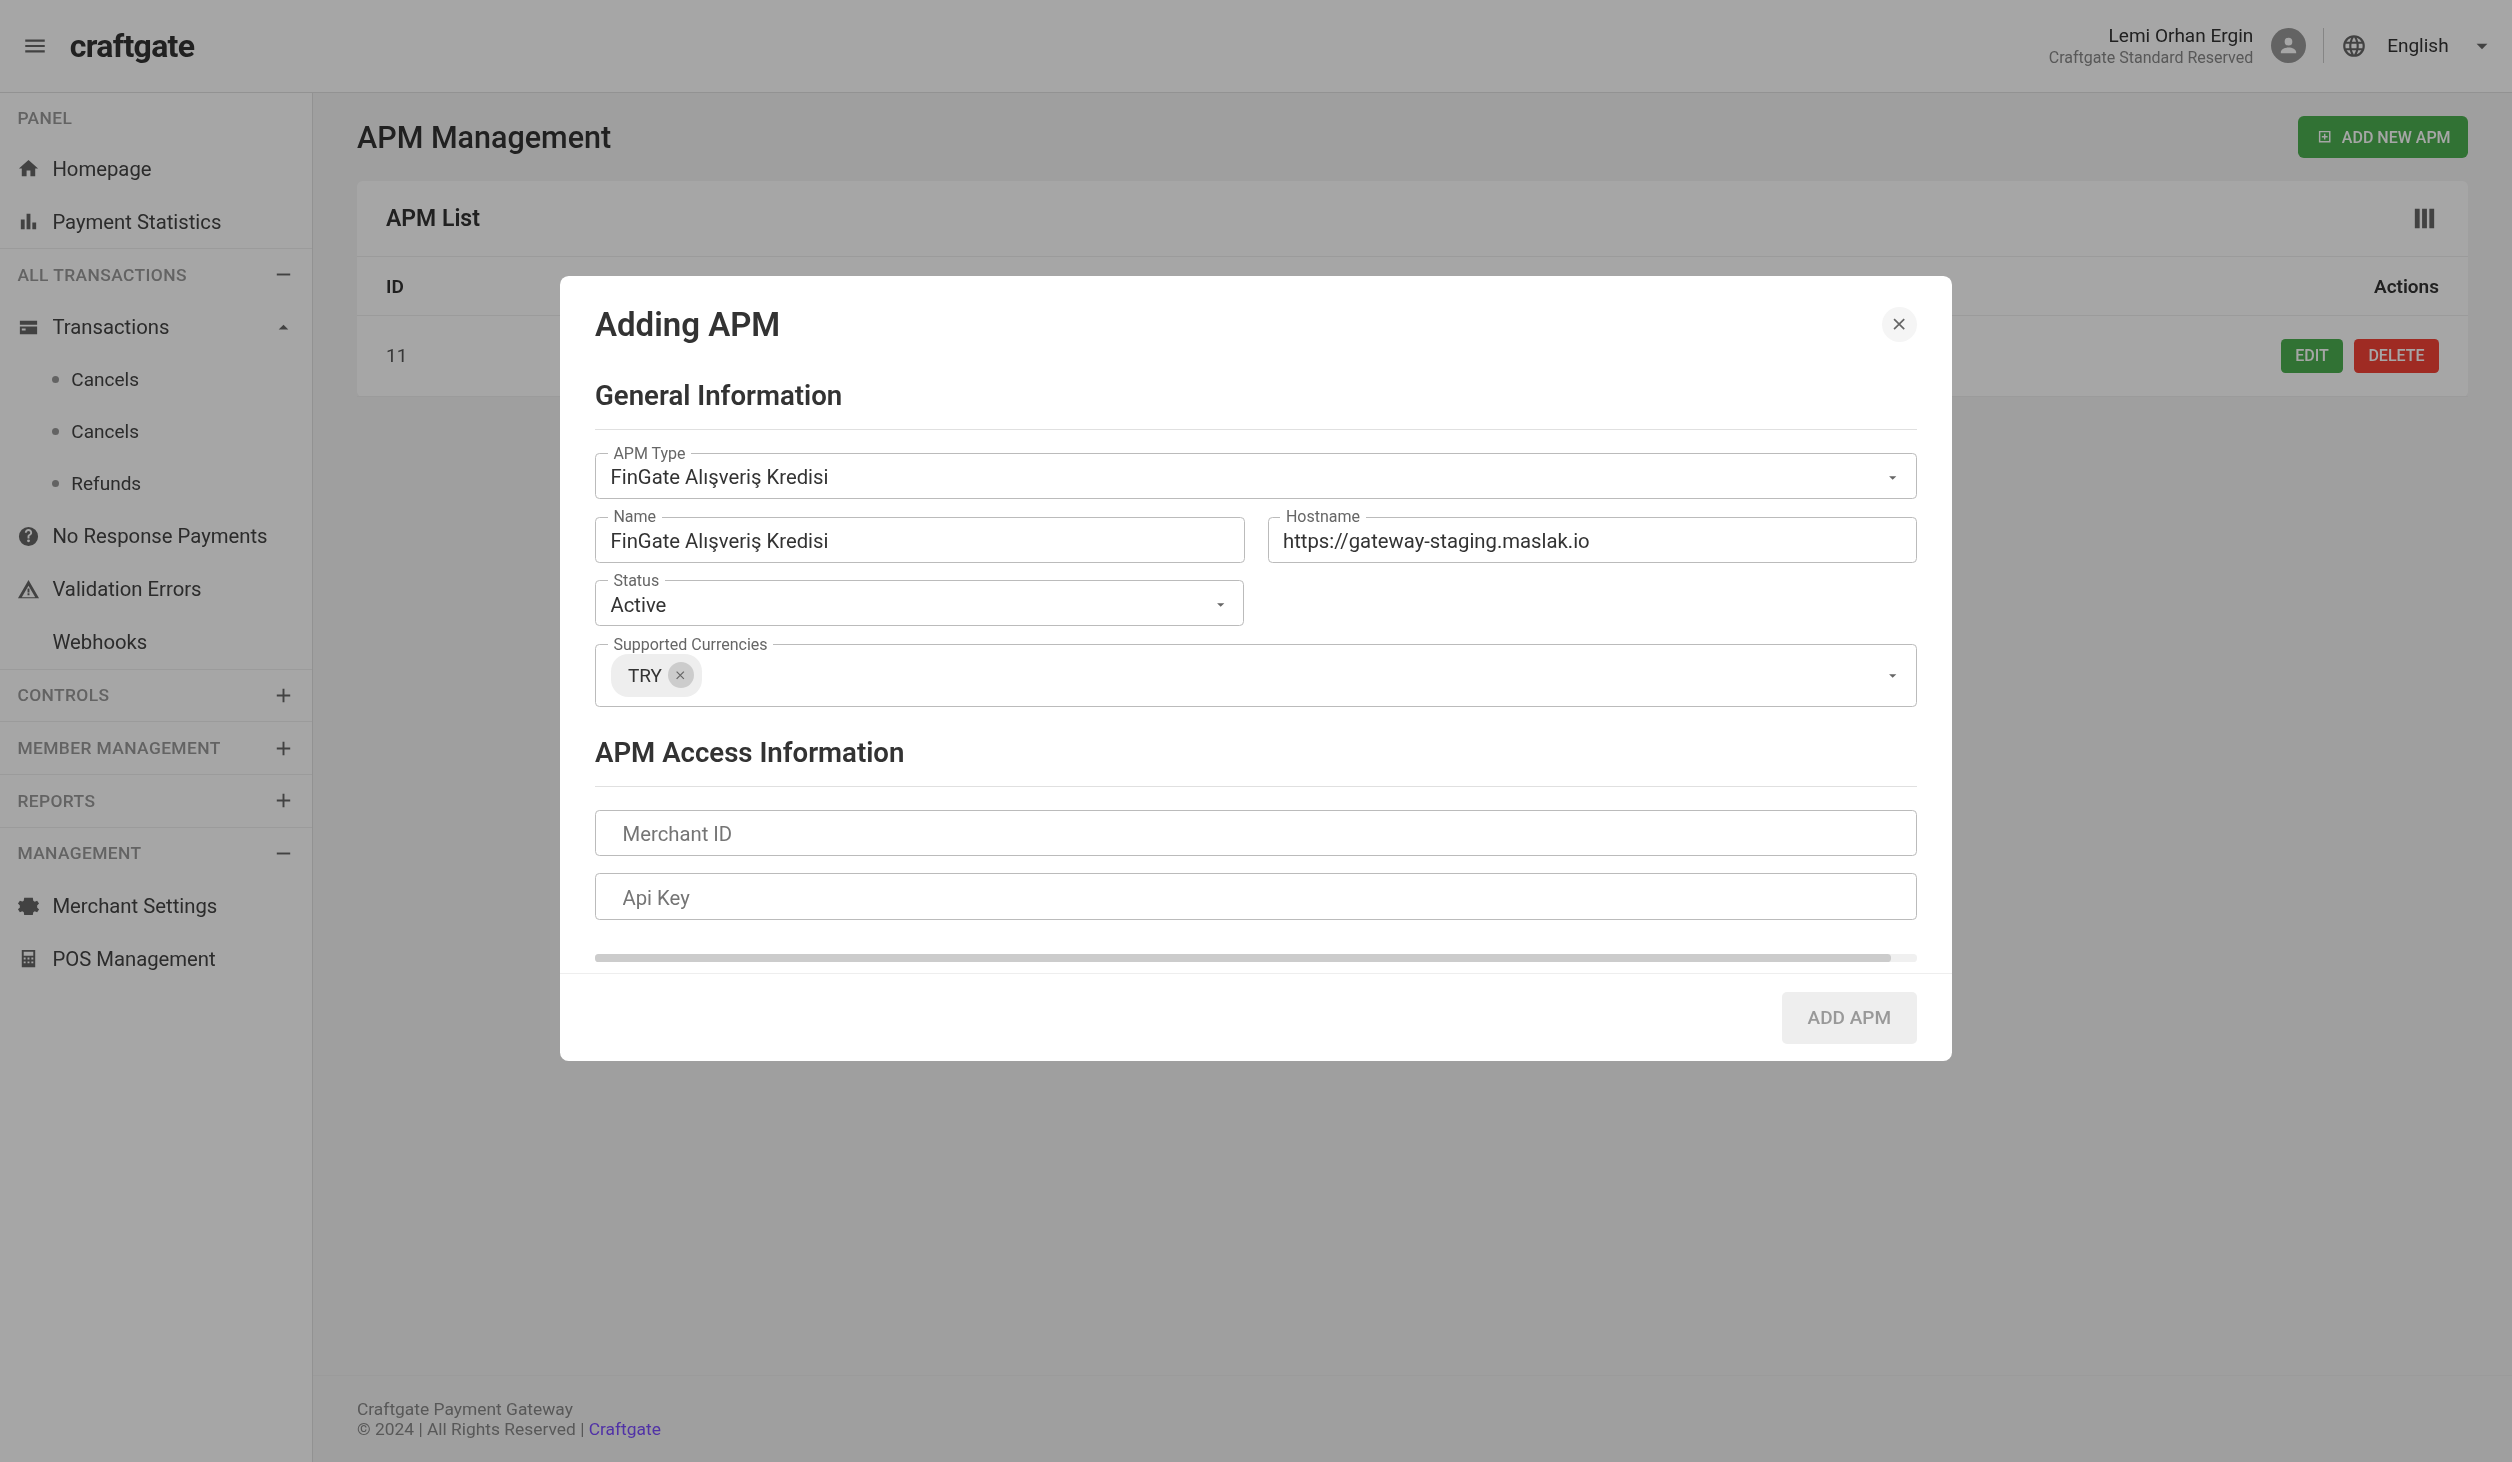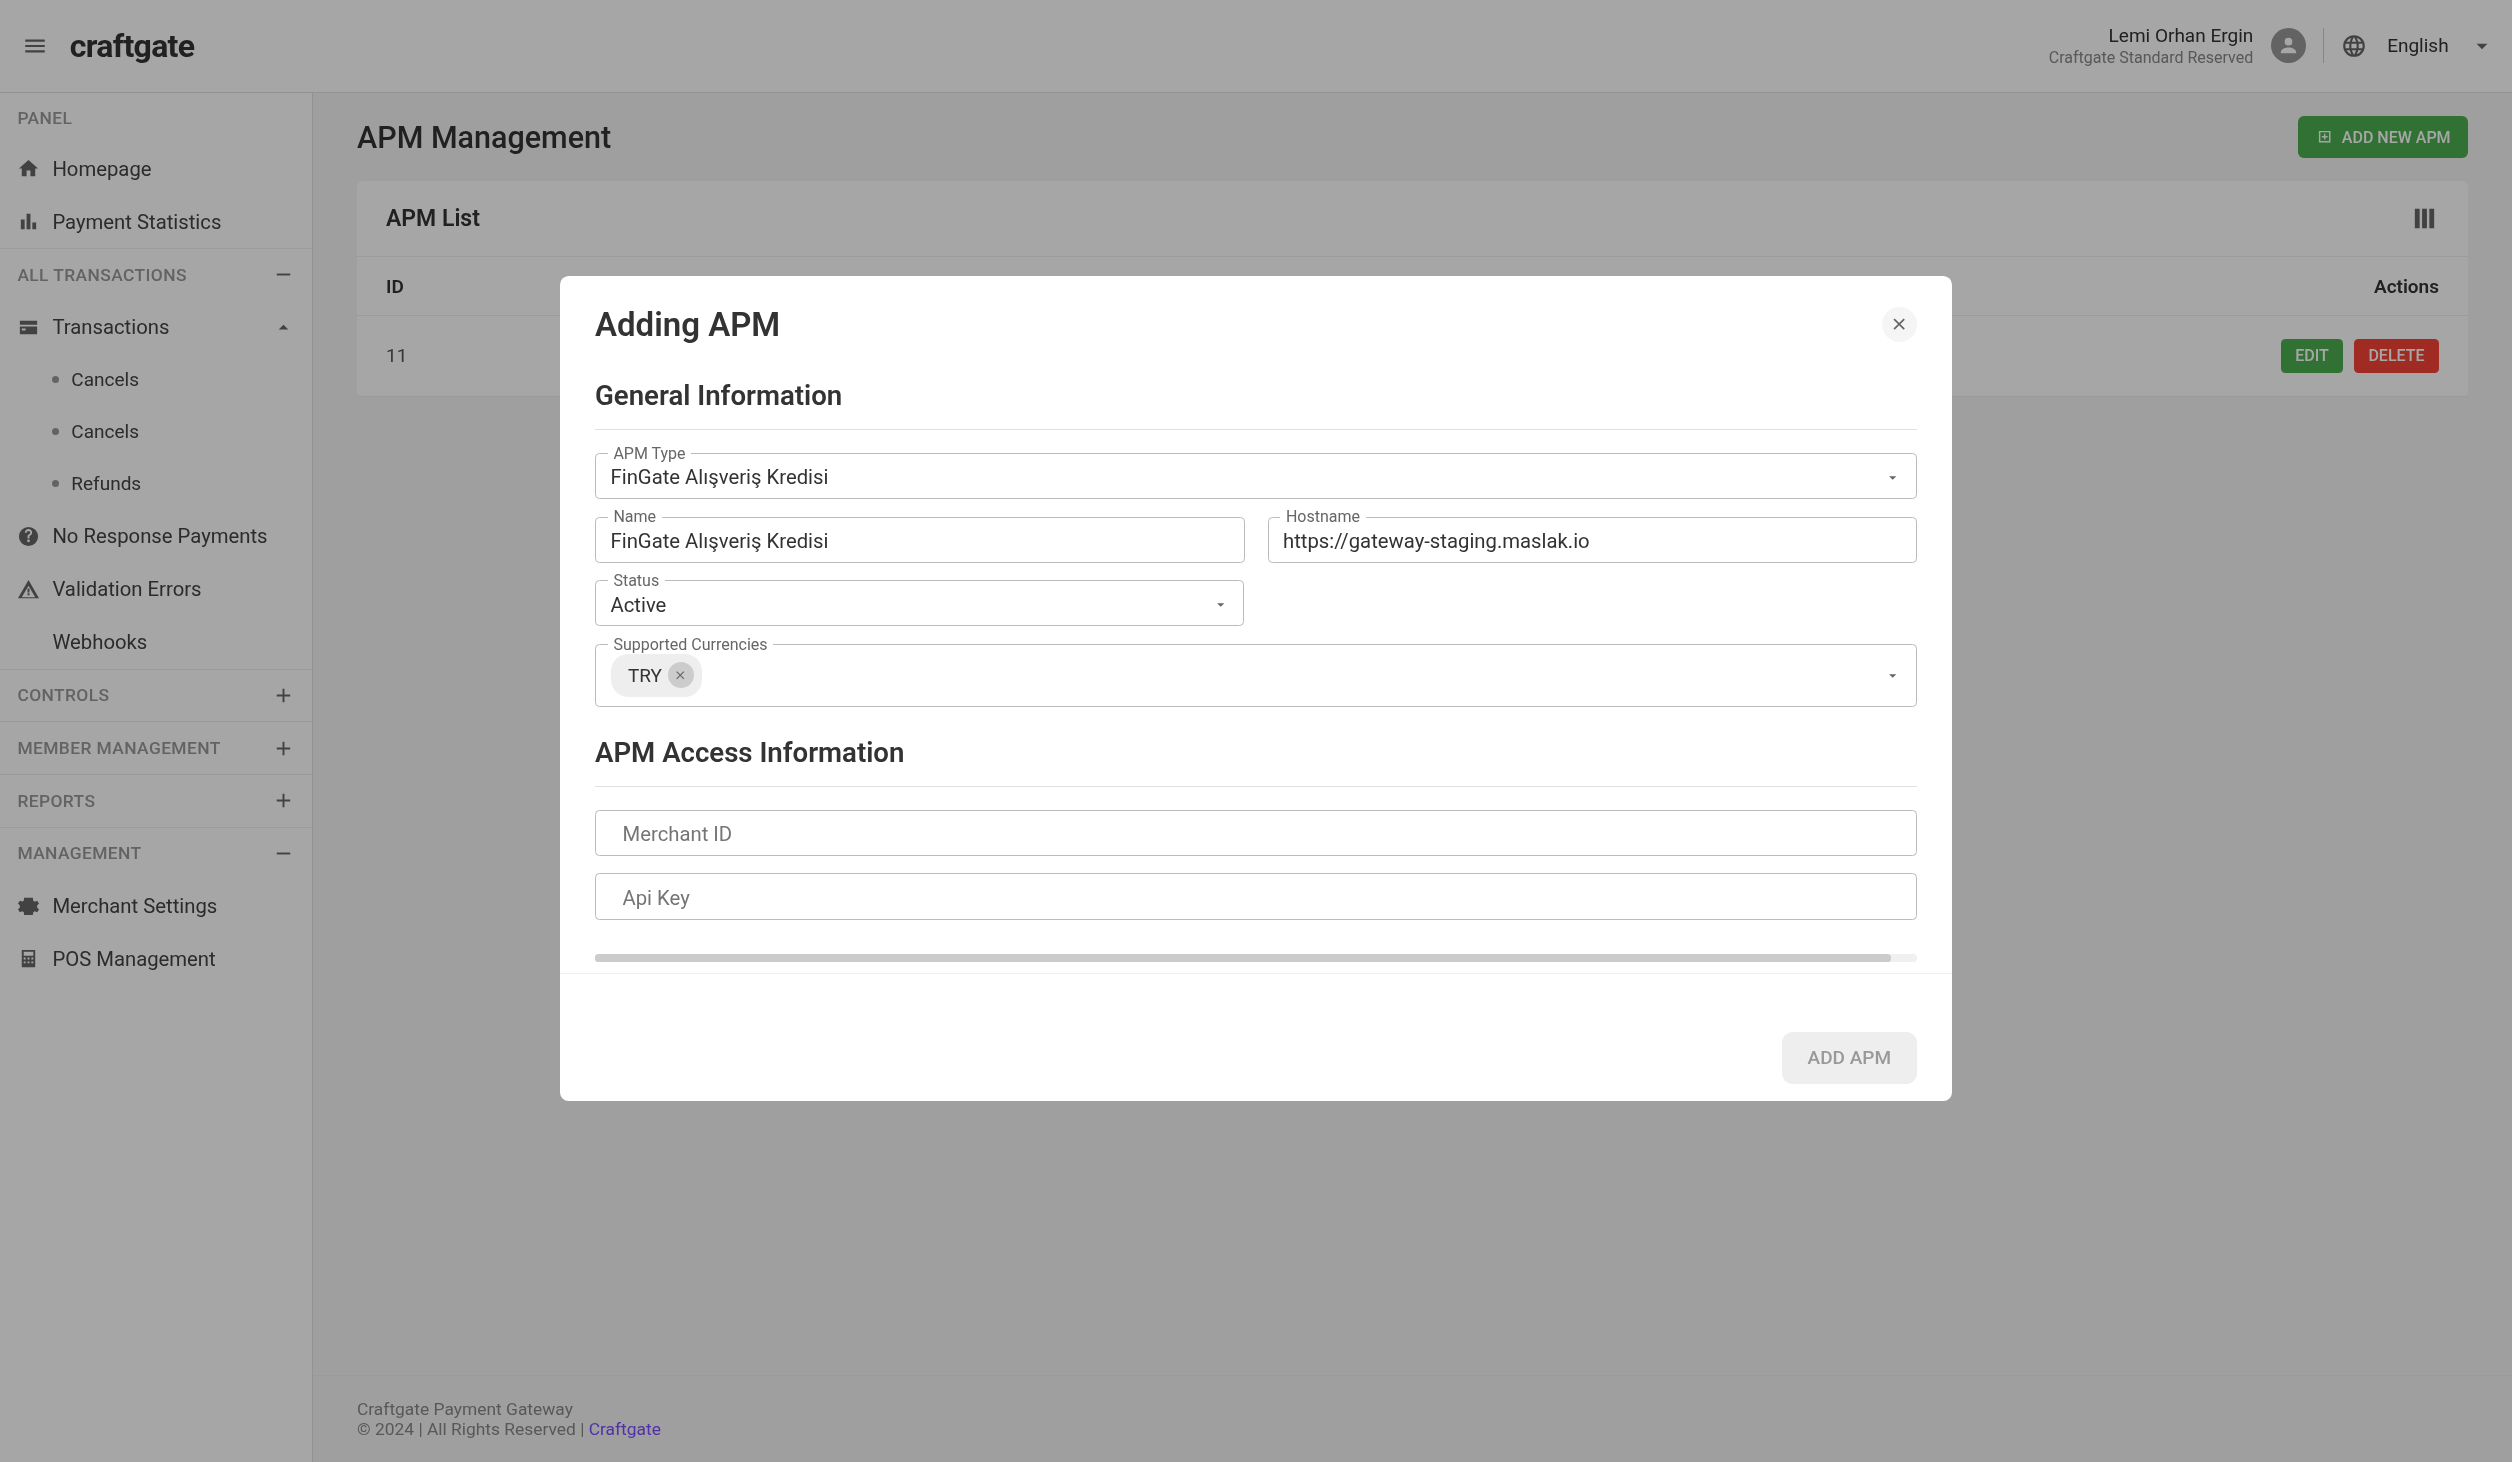--- a/index.html
+++ b/index.html
@@ -79,21 +79,21 @@
 .field-select { display: flex; align-items: center; justify-content: space-between; }
 .field-select .field-input { flex: 1; }
 .field-select svg { width: 17.4px; height: 17.4px; fill: #666; }
 .chips { display: flex; flex-wrap: wrap; gap: 8.7px; align-items: center; min-height: 35px; }
 .chip { background: #eee; border-radius: 17.4px; padding: 8.7px 8.7px 8.7px 17.4px; display: flex; align-items: center; gap: 5.8px; font-size: 19px; }
 .chip-close { width: 26px; height: 26px; border-radius: 50%; background: #ccc; display: flex; align-items: center; justify-content: center; cursor: pointer; }
 .chip-close svg { width: 14.5px; height: 14.5px; fill: #666; }
 .form-field.full { flex: 1 1 100%; }
 .placeholder-input { color: #c2410c; margin-left: 12px; }
 .modal-footer { border-top: 0.7px solid #eee; padding: 17.4px 35px; display: flex; justify-content: flex-end; }
-.add-apm-btn { background: #eee; color: #999; border: none; border-radius: 11px; padding: 14.5px 26px; font-size: 19px; font-weight: 500; cursor: not-allowed; margin-top: 40px; }
+.add-apm-btn { background: #eee; color: #999; border: none; border-radius: 5px; padding: 14.5px 26px; font-size: 19px; font-weight: 500; cursor: not-allowed; }
 
 .scrollbar-track { height: 7.3px; background: #f0f0f0; border-radius: 3.6px; margin: 0 35px 11.6px 35px; }
 .scrollbar-thumb { height: 100%; width: 98%; background: #ccc; border-radius: 3.6px; }
 </style>
 </head>
 <body>
 
 <div class="app">
   <div class="header">
     <div class="header-left">

